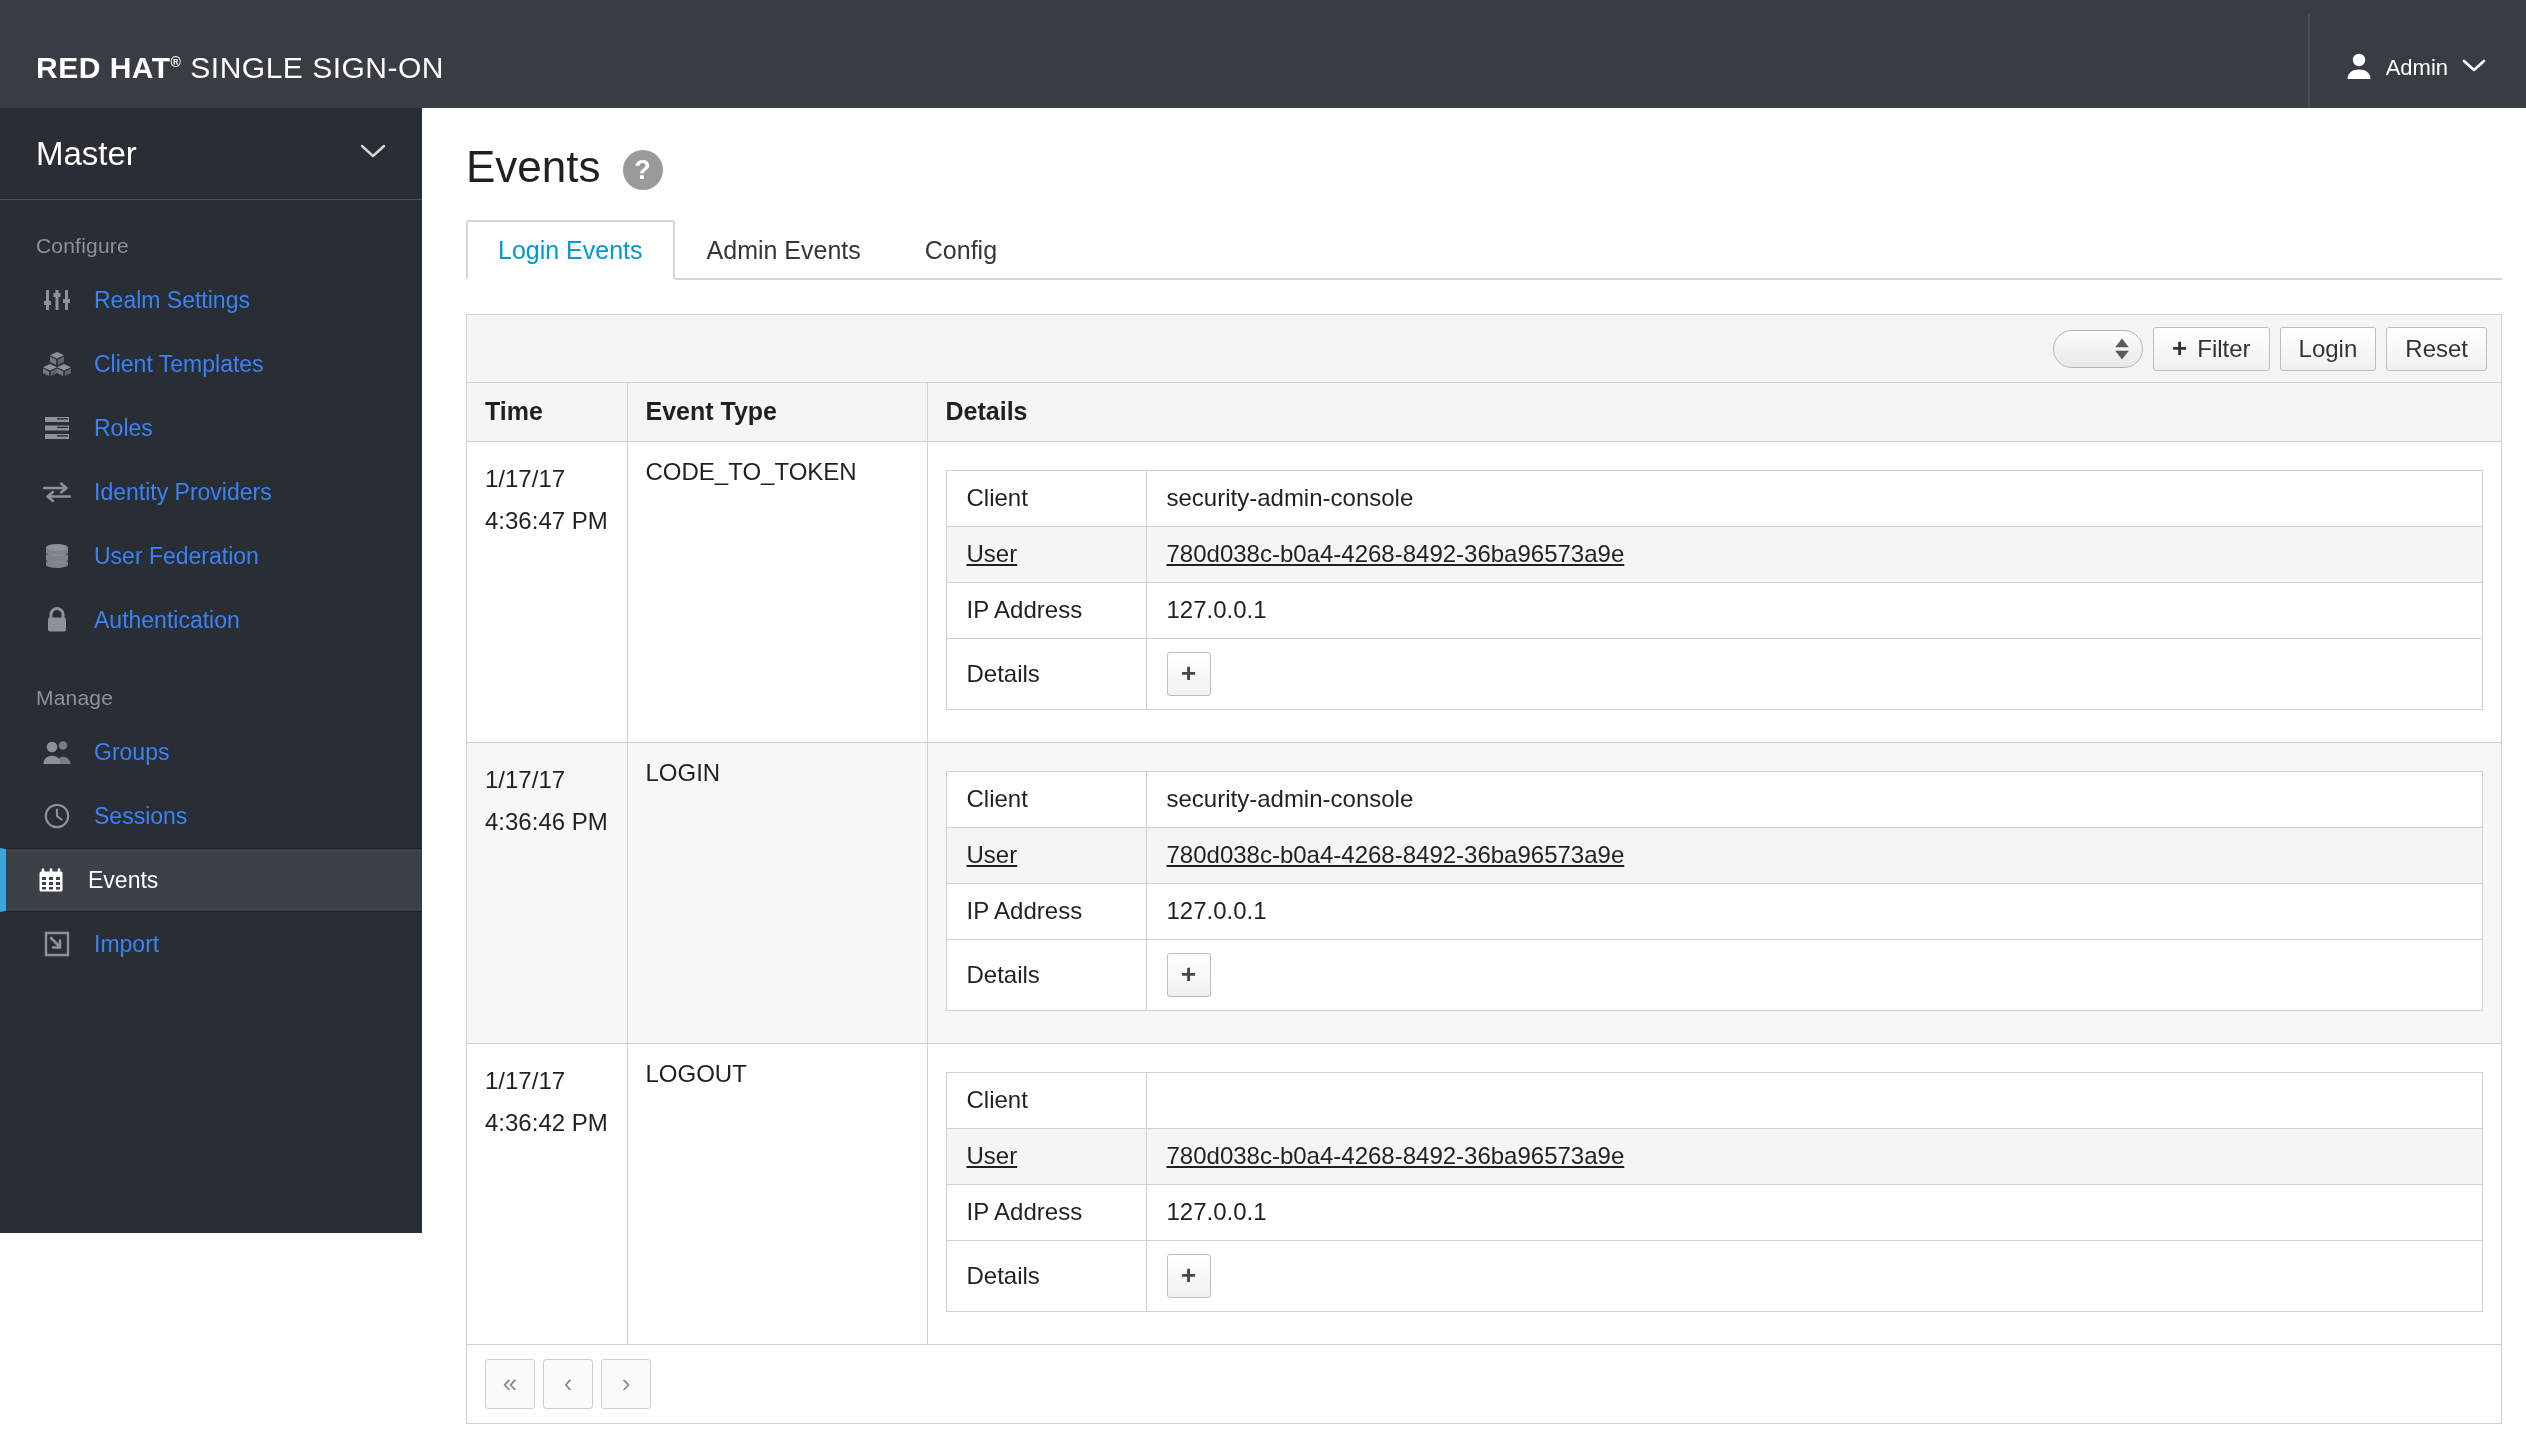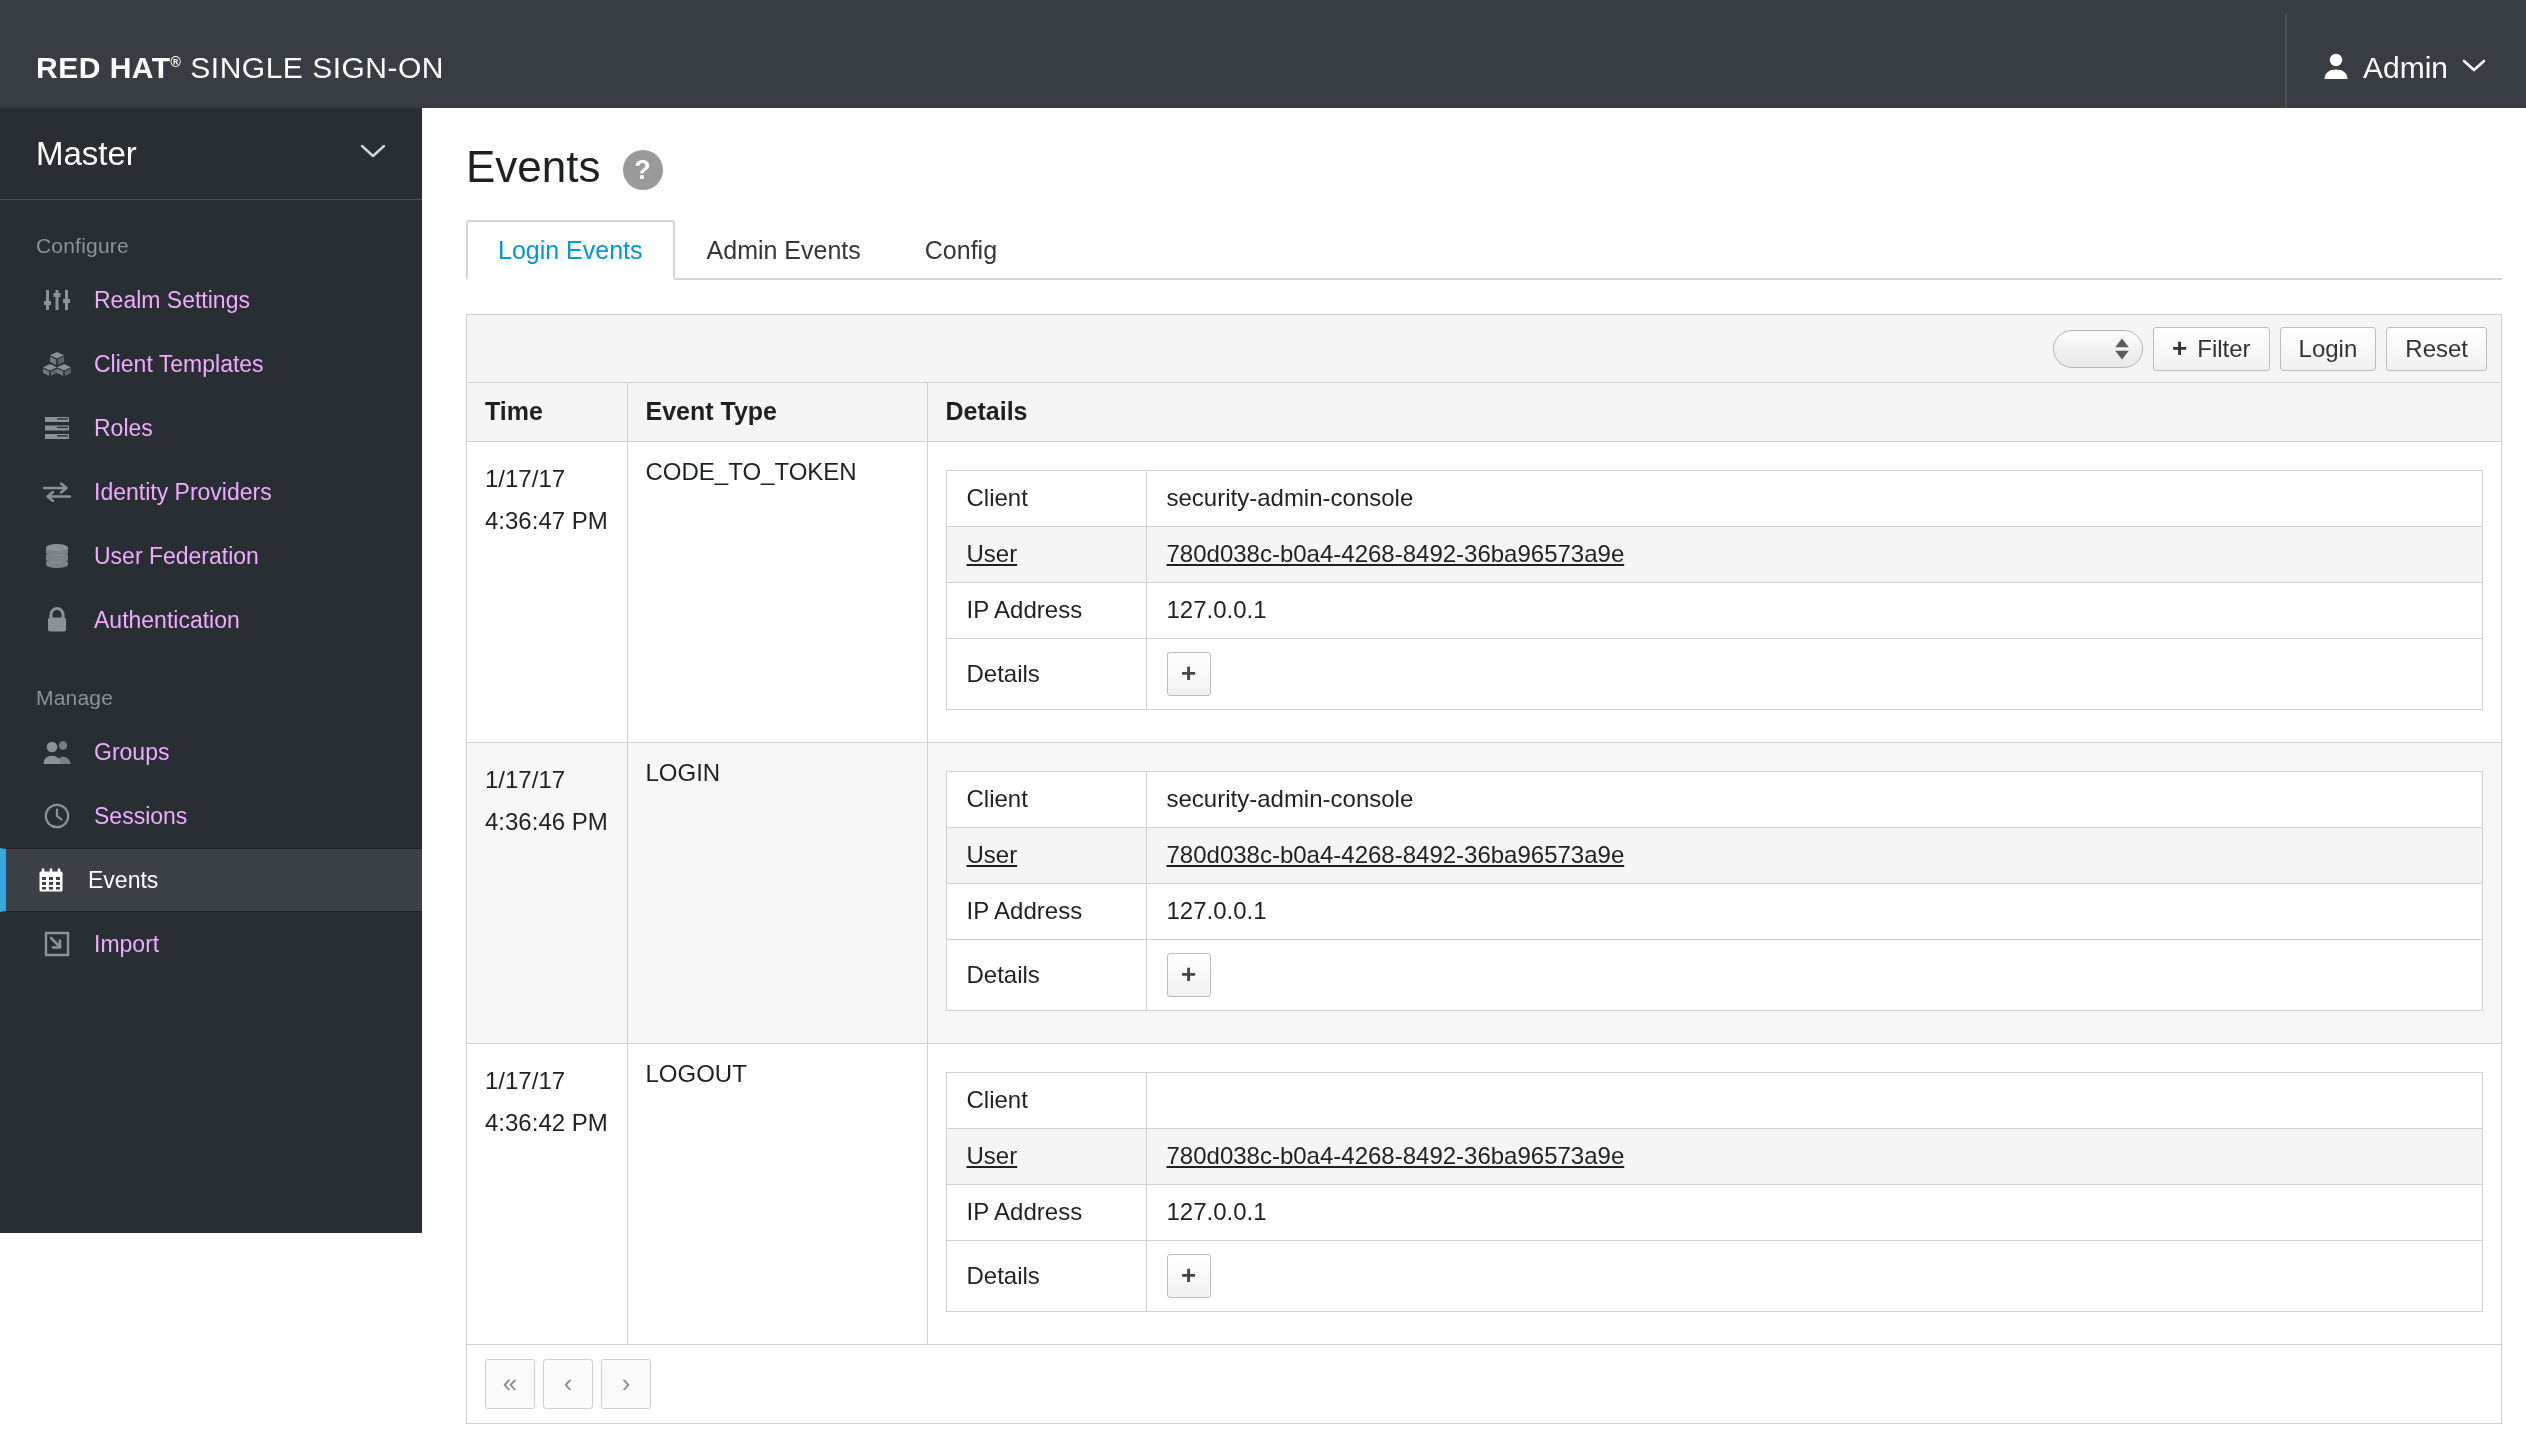--- a/index.html
+++ b/index.html
@@ -33,21 +33,21 @@
   .navbar-right {
     margin-left: auto;
     height: 108px;
     display: flex; align-items: center;
     padding: 0 40px 0 36px;
     border-left: 2px solid #4a4f56;
     gap: 14px;
     cursor: pointer;
   }
   .navbar-right .user-icon { display: block; }
-  .navbar-right .uname { color: #fff; font-size: 30px; }
+  .navbar-right .uname { color: #fff; font-size: 22px; }
   .caret-down { display: block; }
 
   
   .sidebar {
     position: absolute; top: 108px; left: 0;
     width: 422px; height: 1125px;
     background: #292e34;
   }
   .realm-select {
     height: 92px;
@@ -68,21 +68,21 @@
   .nav-item {
     display: flex; align-items: center;
     height: 64px;
     padding-left: 36px;
     gap: 22px;
     cursor: pointer;
     border-left: 6px solid transparent;
     box-sizing: border-box;
   }
   .nav-item .nav-label {
-    color: #f0abfc;
+    color: #3b82f6;
     font-size: 23px;
   }
   .nav-item .nav-ico {
     width: 30px; display: flex; justify-content: center; align-items: center;
     flex: 0 0 30px;
   }
   .nav-item.active {
     background: #3b4147;
     border-left: 6px solid #39a5dc;
     border-top: 1px solid #1f2326;

